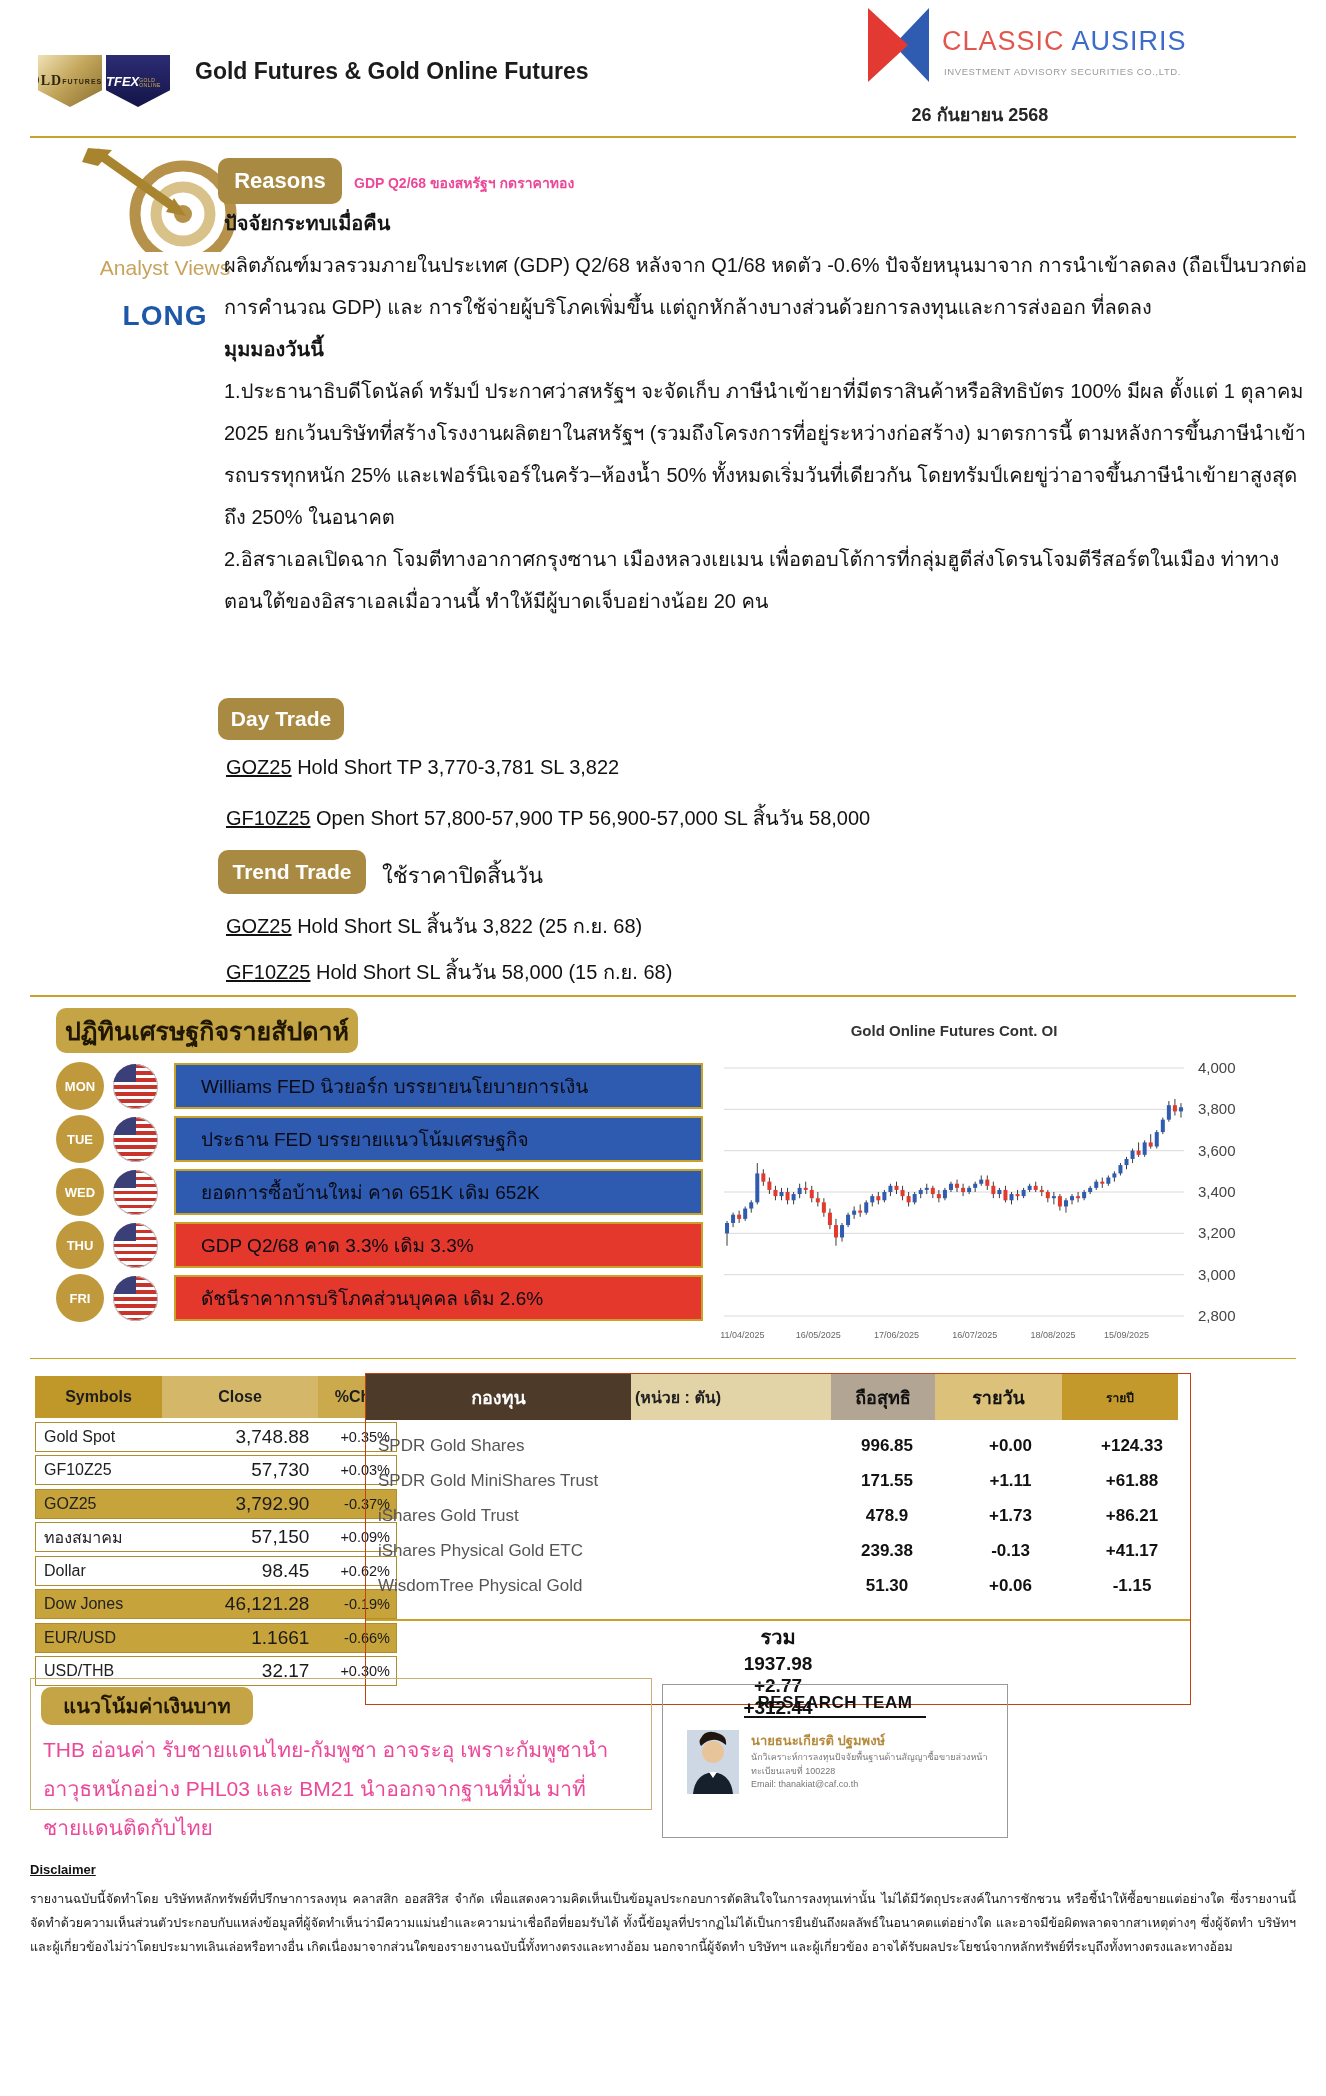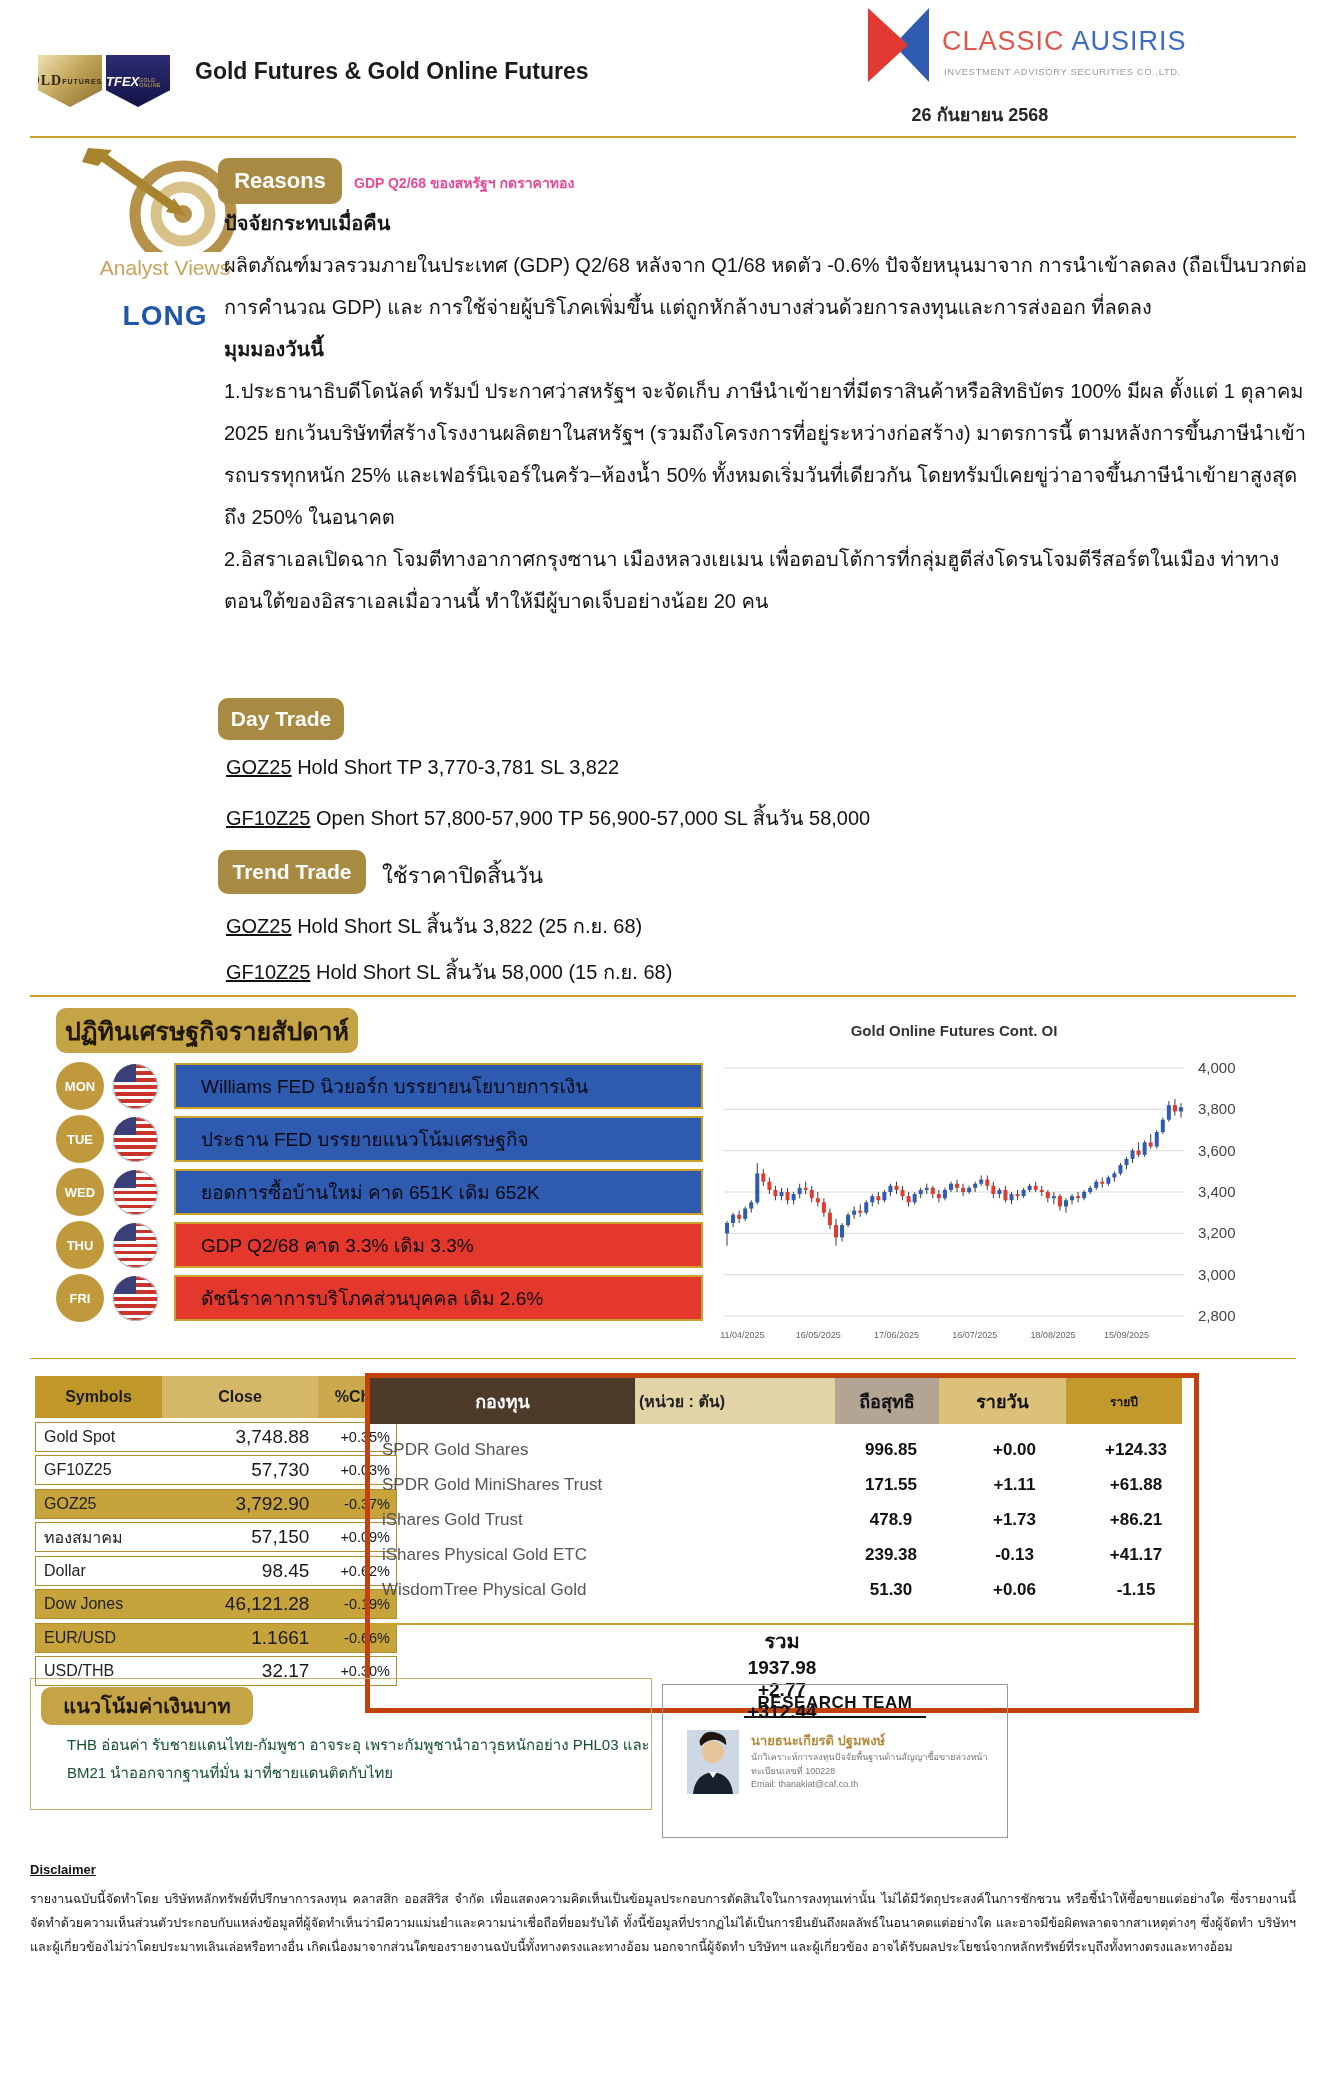--- a/index.html
+++ b/index.html
@@ -70,42 +70,42 @@
   .sh-symbols{width:127px;background:#c09729;}
   .sh-close{width:156px;background:#d4b768;}
   .sh-chg{width:79px;background:#cbaa4e;}
   .sym-row{display:flex;align-items:center;height:28px;margin-top:3.5px;border:1px solid #b08d2e;background:#fff;}
   .sym-row.hl{background:#c6a33b;}
   .sym-row .c-name{width:118px;padding-left:8px;font-size:16px;color:#222;}
   .sym-row .c-close{width:152px;text-align:right;font-size:19px;color:#1a1a1a;}
   .sym-row .c-chg{width:82px;text-align:right;font-size:14.5px;padding-right:6px;color:#1a1a1a;}
 
   
-  .fund-box{border:5px solid #c2410c;}
+  .fund-box{border:1px solid #c2410c;}
   .fund-head{display:flex;height:46px;font-weight:bold;}
   .fund-head > div{display:flex;align-items:center;justify-content:center;}
   .fh-name{width:265px;background:#4e3a28;color:#fff;font-size:18px;}
   .fh-unit{width:196px;background:#e3d4a8;color:#222;font-size:16px;justify-content:flex-start !important;padding-left:4px;}
   .fh-net{width:104px;background:#b3a593;color:#111;font-size:18px;}
   .fh-day{width:127px;background:#dcc17a;color:#111;font-size:18px;}
   .fh-year{width:116px;background:#c3992b;color:#111;font-size:12px;}
   .fund-row{display:flex;align-items:center;height:35px;}
   .fund-row .f-name{width:449px;padding-left:12px;font-size:17px;color:#555;}
   .fund-row .f-net{width:120px;text-align:center;font-size:17px;font-weight:bold;color:#111;}
   .fund-row .f-day{width:127px;text-align:center;font-size:17px;font-weight:bold;color:#111;}
   .fund-row .f-year{width:116px;text-align:center;font-size:17px;font-weight:bold;color:#111;}
   .fund-total{display:flex;align-items:center;height:46px;margin-top:16px;border-top:2px solid #c9a227;flex-direction:column;}
   .fund-total .f-name{width:461px;text-align:center;font-size:20px;font-weight:bold;color:#111;}
   .fund-total .f-net{width:120px;text-align:center;font-size:19px;font-weight:bold;}
   .fund-total .f-day{width:127px;text-align:center;font-size:19px;font-weight:bold;}
   .fund-total .f-year{width:116px;text-align:center;font-size:19px;font-weight:bold;}
 
   
   .baht-box{border:1px solid #c9b073;}
-  .baht-text{font-size:15px;line-height:1.85;color:#14532d;margin-left:24px;}
+  .baht-text{font-size:21px;line-height:1.85;color:#ec4899;}
   .research-box{border:1px solid #999;}
   .research-title{font-size:17px;font-weight:bold;color:#111;letter-spacing:.5px;
                   border-bottom:2.5px solid #111;display:inline-block;padding:0 14px 3px 14px;}
   .r-name{font-size:13px;font-weight:bold;color:#b5893a;}
   .r-small{font-size:9px;color:#777;line-height:1.5;}
 
   
   .disc-title{font-size:13px;font-weight:bold;color:#111;text-decoration:underline;}
   .disc-text{font-size:12.5px;color:#1c1c1c;line-height:1.9;text-align:justify;}
 </style>

